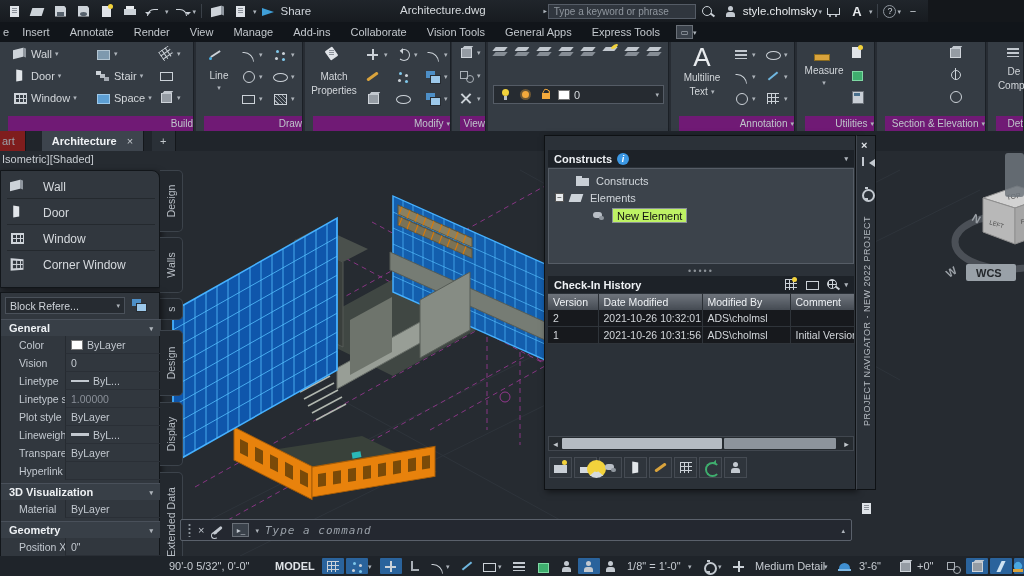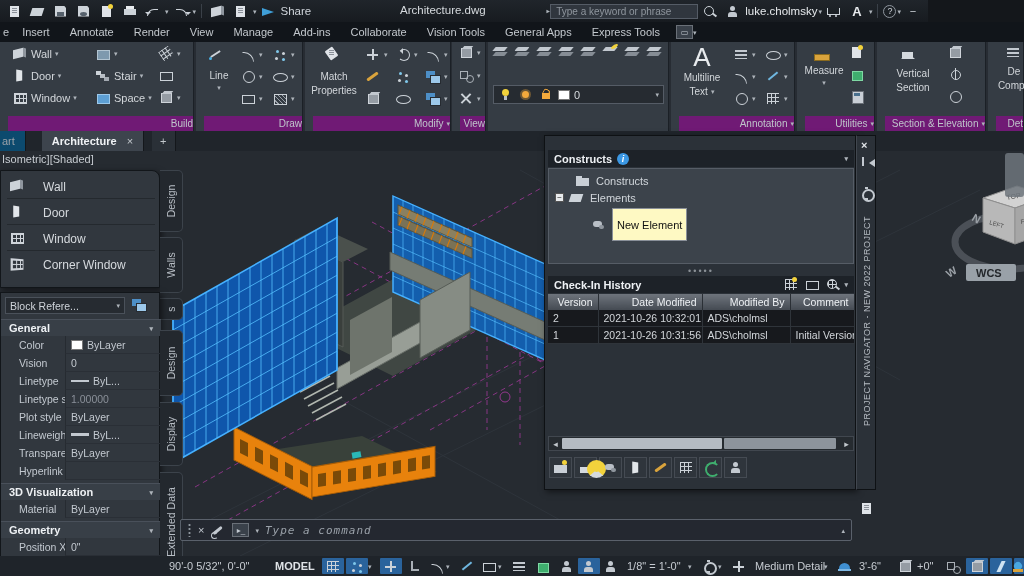--- a/index.html
+++ b/index.html
@@ -110,21 +110,21 @@
 
   
   #ribbon{left:0;top:42px;width:1024px;height:89px;background:#272c33}
   .panel{position:absolute;top:0;height:89px;background:#353c44;border-right:1px solid #1b2026}
   .plabel{position:absolute;left:8px;right:0;bottom:0;height:15px;background:#701a75;color:#bfc5cb;font-size:10px;display:flex;align-items:center;justify-content:flex-end;gap:3px}
   .prow{position:absolute;display:flex;align-items:center;gap:3px;color:#d3d7db;font-size:11px}
   .bigbtn{position:absolute;display:flex;flex-direction:column;align-items:center;justify-content:flex-start;color:#d3d7db;font-size:10px;line-height:1.15;text-align:center;gap:2px}
 
   
   #filetabs{left:0;top:131px;width:1024px;height:20px;background:#20252b;display:flex;align-items:flex-end}
-  .ftab{height:20px;display:flex;align-items:center;padding:0 10px;font-size:11px;color:#9aa1a8;background:#0c4a6e;border-right:1px solid #14171b}
+  .ftab{height:20px;display:flex;align-items:center;padding:0 10px;font-size:11px;color:#9aa1a8;background:#7f1d1d;border-right:1px solid #14171b}
   .ftab.active{background:#3d444d;color:#f0f2f5;font-weight:bold}
   .ftab .x{margin-left:10px;color:#c3c8cd;font-weight:normal}
   .ftab.plus{padding:0 8px;margin-left:8px;background:#2a3037;color:#c3c8cd}
 
   
   #canvas{left:0;top:151px;width:1024px;height:405px;background:#262b31;overflow:hidden}
   #vplabel{position:absolute;left:2px;top:2px;color:#c8cdd2;font-size:11px}
 
   
   .palette{background:#31373e;border:1px solid #12161a;box-shadow:2px 2px 6px rgba(0,0,0,.5)}
@@ -145,23 +145,23 @@
   .swatch{width:12px;height:10px;background:#fff;border:1px solid #777;flex:none}
   .lineseg{width:18px;height:2px;background:#c3c9d0;flex:none}
   .dim{color:#8a9099}
 
   
   #pnav{left:544px;top:135px;width:312px;height:355px;background:#2b3138;border:1px solid #0e1114}
   .pnav-sechead{position:absolute;left:3px;width:306px;height:17px;background:#1d2228;color:#eef1f4;font-weight:bold;font-size:11px;display:flex;align-items:center;padding:0 6px;gap:5px}
   #tree{position:absolute;left:3px;top:32px;width:306px;height:96px;background:#3c434b;border:1px solid #565d66;color:#d0d5da;font-size:11px}
   .titem{position:absolute;display:flex;align-items:center;gap:5px}
   .expander{width:9px;height:9px;background:#e8ebee;border:1px solid #555;color:#222;font-size:8px;line-height:7px;text-align:center;flex:none}
-  .editbox{background:#fef9c3;color:#111;border:1px solid #8a9099;padding:0 4px;height:33px;display:flex;align-items:center}
+  .editbox{background:#bef264;color:#111;border:1px solid #8a9099;padding:0 4px;height:15px;display:flex;align-items:center}
   table.ci{border-collapse:collapse;width:306px;font-size:10.5px;table-layout:fixed}
-  table.ci th{background:linear-gradient(#6e747c,#454b53);color:#eef1f4;font-weight:normal;text-align:right;padding:2px 5px;border-right:1px solid #2a2f35;height:16px}
+  table.ci th{background:linear-gradient(#6e747c,#454b53);color:#eef1f4;font-weight:normal;text-align:left;padding:2px 5px;border-right:1px solid #2a2f35;height:16px}
   table.ci td{background:#17191d;color:#d2d6da;padding:2px 5px;border-right:1px solid #2f343a;border-bottom:1px solid #2f343a;height:15px;overflow:hidden;white-space:nowrap}
   .hscroll{position:absolute;left:3px;top:300px;width:306px;height:15px;background:#262b30;border:1px solid #41474f;display:flex;align-items:center}
   .hs-arrow{width:13px;height:13px;color:#c3c8cd;font-size:9px;display:flex;align-items:center;justify-content:center}
   .hs-thumb1{height:11px;width:160px;background:#b5bbc2;border-radius:1px}
   .hs-thumb2{height:11px;width:112px;background:#8d949c;border-radius:1px}
   .pn-tool{width:23px;height:21px;border:1px solid #454b53;background:#2f353c;display:flex;align-items:center;justify-content:center;margin-right:2px}
   #pnav-strip{left:856px;top:135px;width:20px;height:355px;background:#2b3138;border:1px solid #0e1114;border-left:1px solid #41474f}
   #pnav-title{position:absolute;left:0;top:40px;width:20px;height:290px;display:flex;align-items:center;justify-content:center}
   #pnav-title span{transform:rotate(-90deg);white-space:nowrap;color:#b6bcc3;font-size:9px;letter-spacing:.5px}
 
@@ -225,21 +225,21 @@
     <span id="doc-title">Architecture.dwg</span>
     <span style="flex:1"></span>
     <span class="dd" style="transform:rotate(-90deg)">▾</span>
     <span id="qat-search">Type a keyword or phrase</span>
     <span class="tbi">
         <span class="g gi-mag"></span>
       </span>
     <span class="tbi">
         <span class="g gi-person" style="filter:hue-rotate(0deg)"></span>
       </span>
-    <span style="color:#e6e9ec;font-size:11.5px">luke.cholmsky</span>
+    <span style="color:#e6e9ec;font-size:11.5px">style.cholmsky</span>
     <span class="dd">▾</span>
     <span class="tbi">
         <span class="g gi-cart"></span>
       </span>
     <span class="tbi" style="color:#e6e9ec;font-weight:bold;font-size:13px">A</span>
     <span class="dd">▾</span>
     <span class="tb-sep"></span>
     <span class="tbi" style="color:#cfd4da;border:1px solid #8f969e;border-radius:50%;width:13px;height:13px;font-size:9px">?</span>
     <span class="dd">▾</span>
     <span class="tbi" style="color:#cfd4da">−</span>
@@ -482,25 +482,20 @@
       <div class="prow" style="left:52px;top:48px">
           <span class="g gi-calc"></span>
         </div>
       <div class="plabel">
           <span>Utilities</span>
           <span class="dd">▾</span>
         </div>
     </div>
 
     <div class="panel" style="left:877px;width:109px">
-      <div class="bigbtn" style="left:8px;top:4px;width:56px">
-          <span class="g gi-house" style="width:26px;height:20px"></span>
-          <span>Vertical</span>
-          <span>Section</span>
-        </div>
       <div class="prow" style="left:70px;top:4px">
           <span class="g gi-cube"></span>
         </div>
       <div class="prow" style="left:70px;top:26px">
           <span class="g gi-target"></span>
         </div>
       <div class="prow" style="left:70px;top:48px">
           <span class="g gi-circ"></span>
         </div>
       <div class="plabel">

